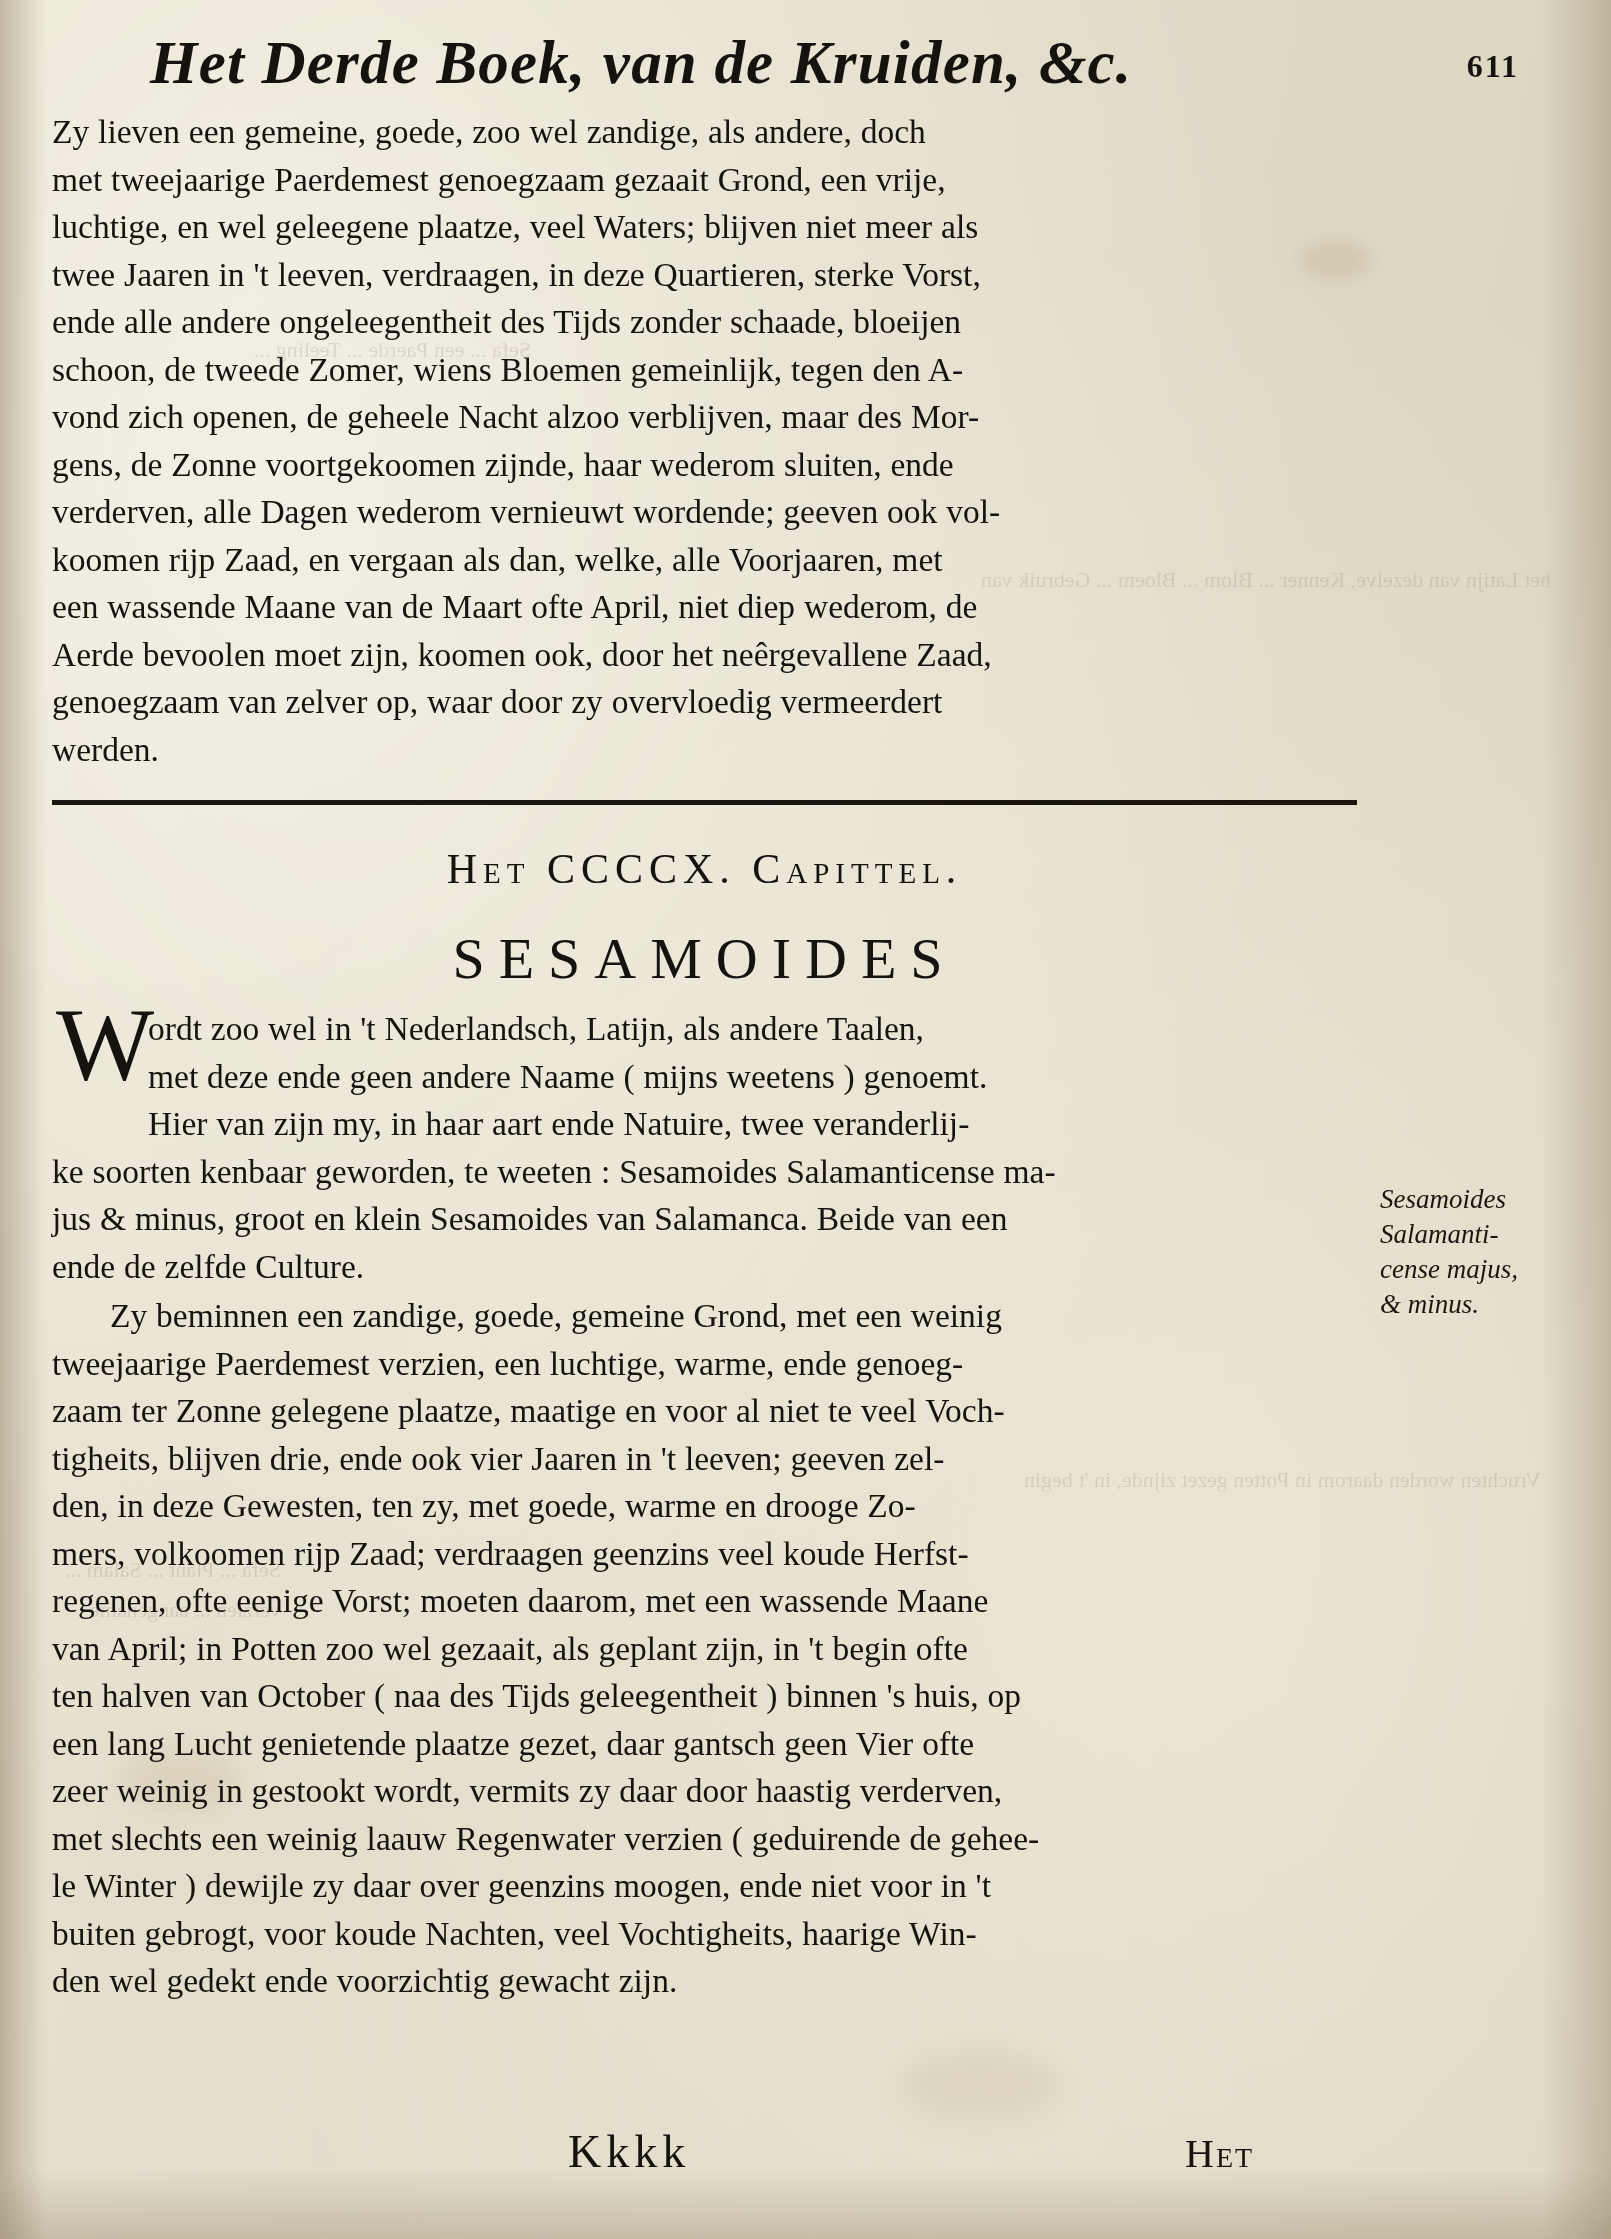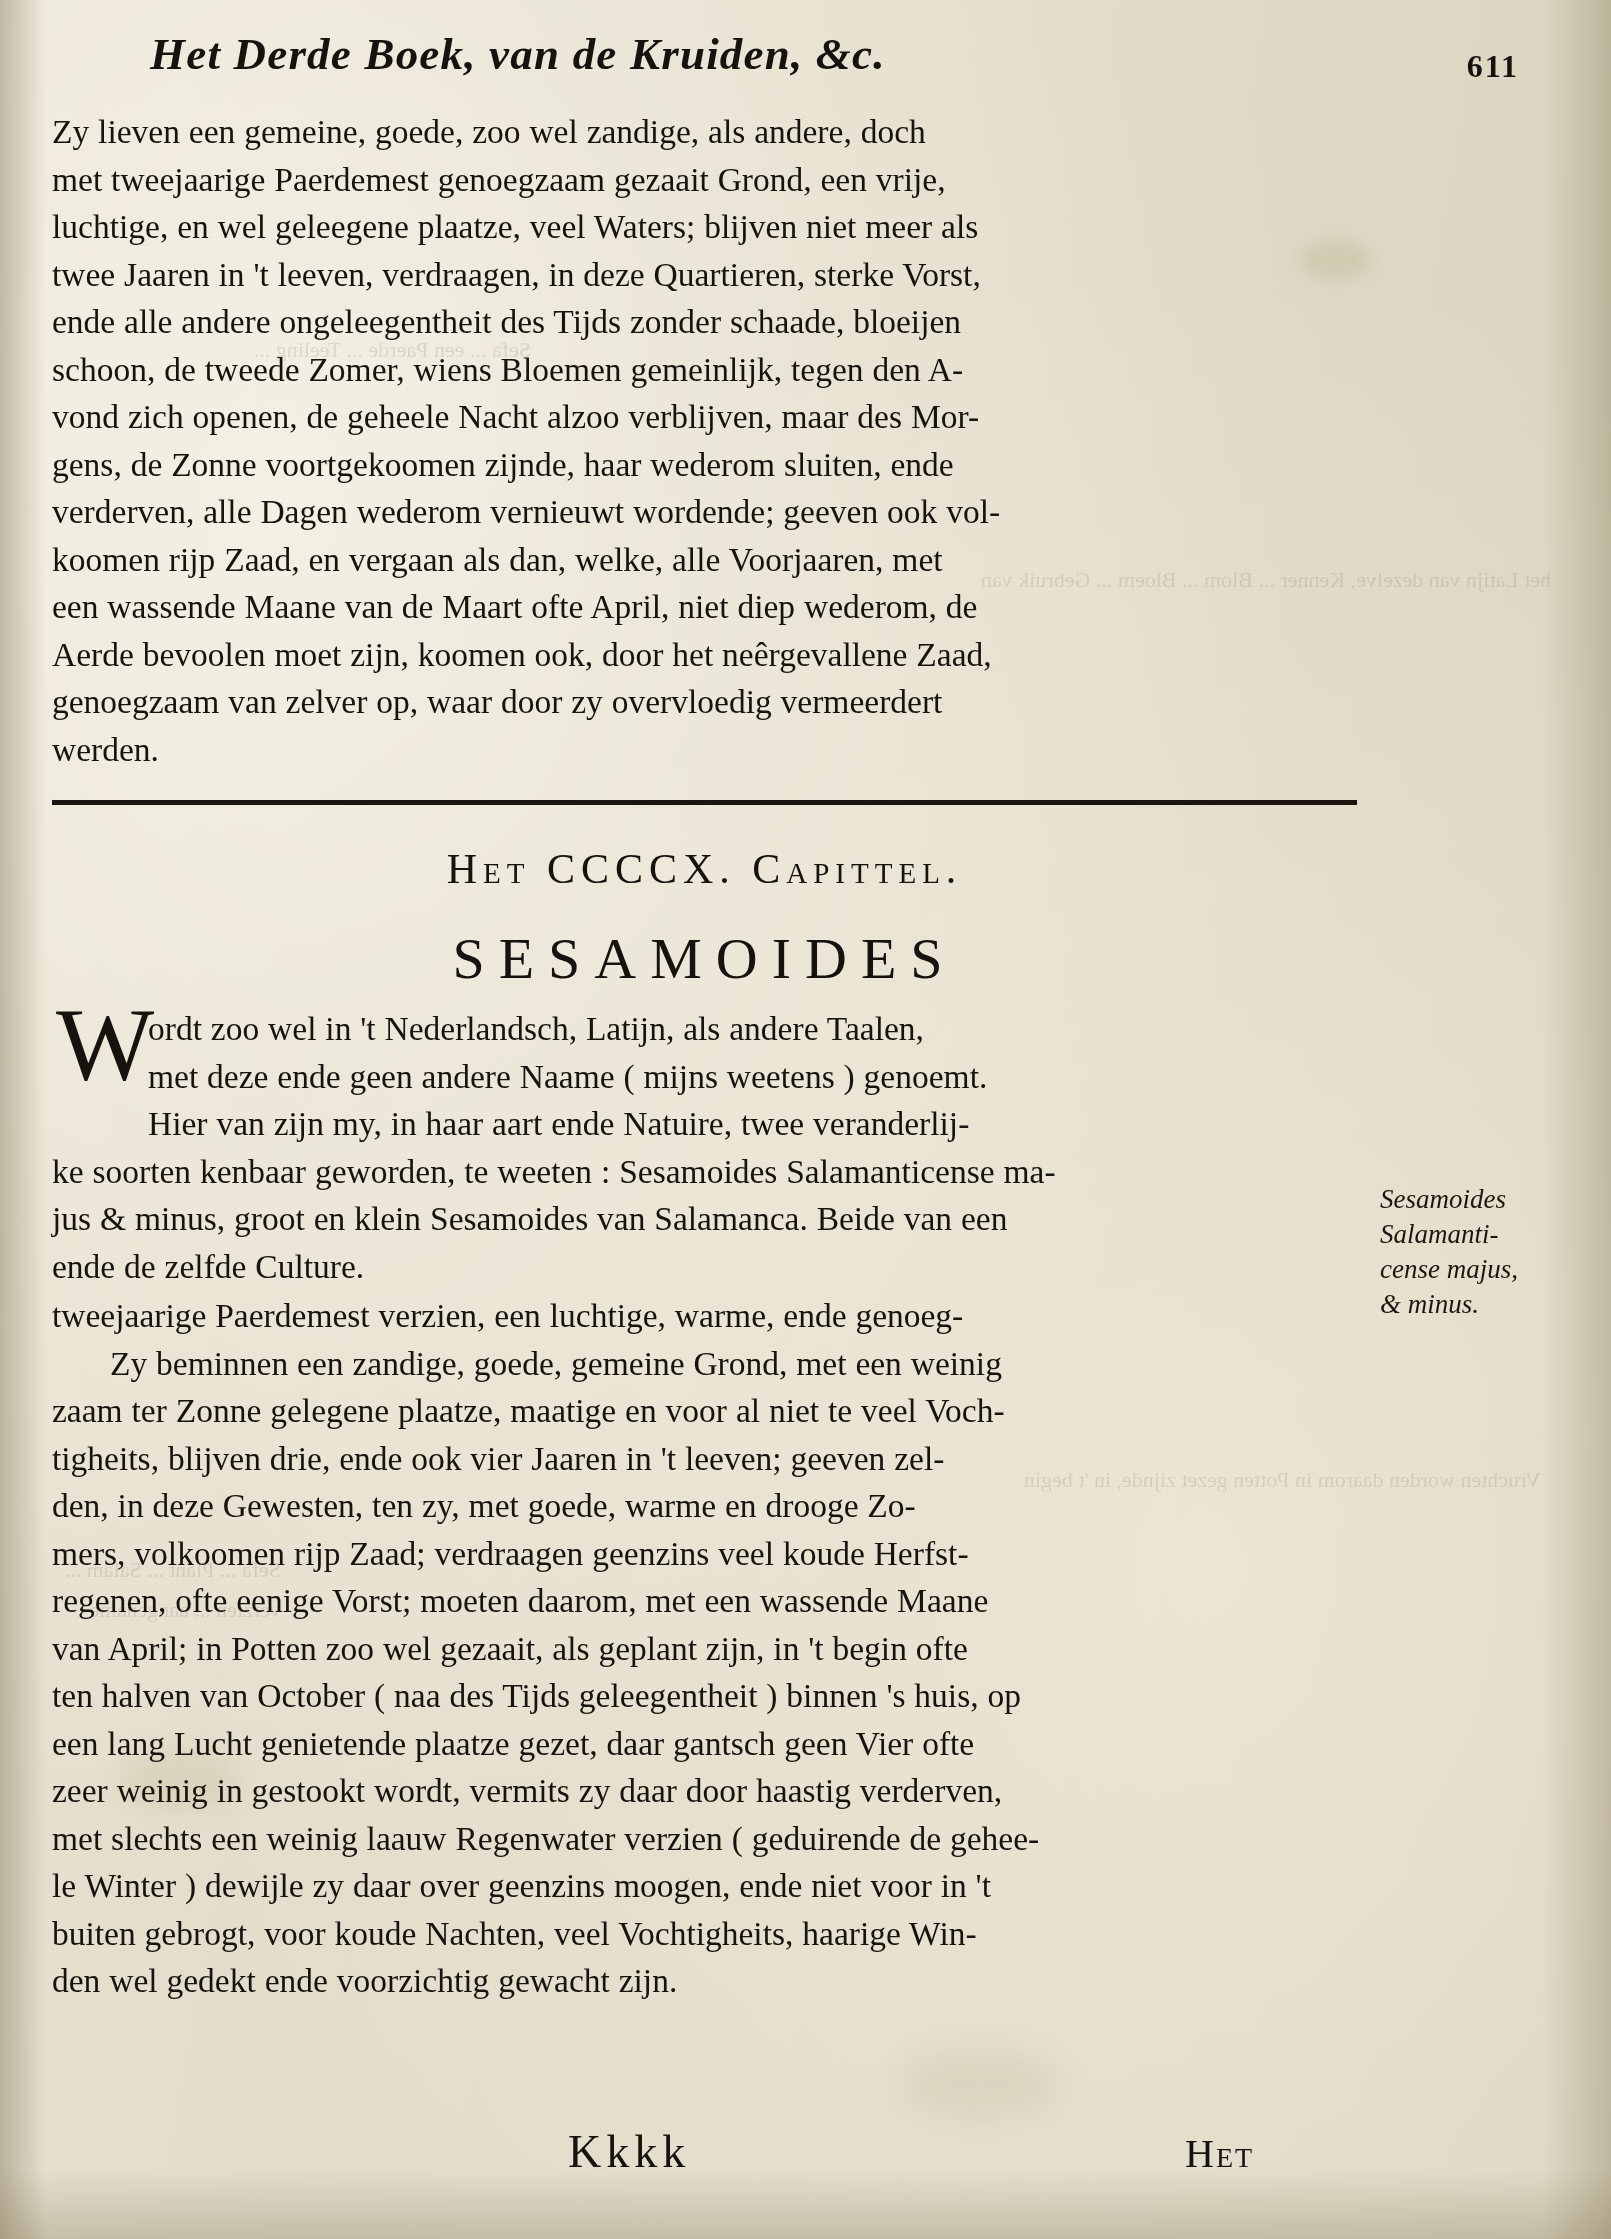--- a/index.html
+++ b/index.html
@@ -56,21 +56,21 @@
 
   
   .runhead {
     position: absolute;
     left: 150px;
     top: 28px;
     width: 1180px;
     font-family: "Liberation Serif", serif;
     font-style: italic;
     font-weight: bold;
-    font-size: 45px;
+    font-size: 61px;
     letter-spacing: 1.2px;
     color: #16130e;
     white-space: nowrap;
   }
   .folio {
     position: absolute;
     right: 92px;
     top: 48px;
     font-family: "Liberation Serif", serif;
     font-weight: bold;
@@ -271,22 +271,22 @@
     </div>
 
     <div class="marginal">
       <div>Sesamoides</div>
       <div>Salamanti-</div>
       <div>cense majus,</div>
       <div>&amp; minus.</div>
     </div>
 
     <div class="col" style="top:1292px;">
+      <span class="jline" style="padding-left:58px;">Zy beminnen een zandige, goede, gemeine Grond, met een weinig</span>
       <span class="jline">tweejaarige Paerdemest verzien, een luchtige, warme, ende genoeg-</span>
-      <span class="jline" style="padding-left:58px;">Zy beminnen een zandige, goede, gemeine Grond, met een weinig</span>
       <span class="jline">zaam ter Zonne gelegene plaatze, maatige en voor al niet te veel Voch-</span>
       <span class="jline">tigheits, blijven drie, ende ook vier Jaaren in 't leeven; geeven zel-</span>
       <span class="jline">den, in deze Gewesten, ten zy, met goede, warme en drooge Zo-</span>
       <span class="jline">mers, volkoomen rijp Zaad; verdraagen geenzins veel koude Herfst-</span>
       <span class="jline">regenen, ofte eenige Vorst; moeten daarom, met een wassende Maane</span>
       <span class="jline">van April; in Potten zoo wel gezaait, als geplant zijn, in 't begin ofte</span>
       <span class="jline">ten halven van October ( naa des Tijds geleegentheit ) binnen 's huis, op</span>
       <span class="jline">een lang Lucht genietende plaatze gezet, daar gantsch geen Vier ofte</span>
       <span class="jline">zeer weinig in gestookt wordt, vermits zy daar door haastig verderven,</span>
       <span class="jline">met slechts een weinig laauw Regenwater verzien ( geduirende de gehee-</span>

